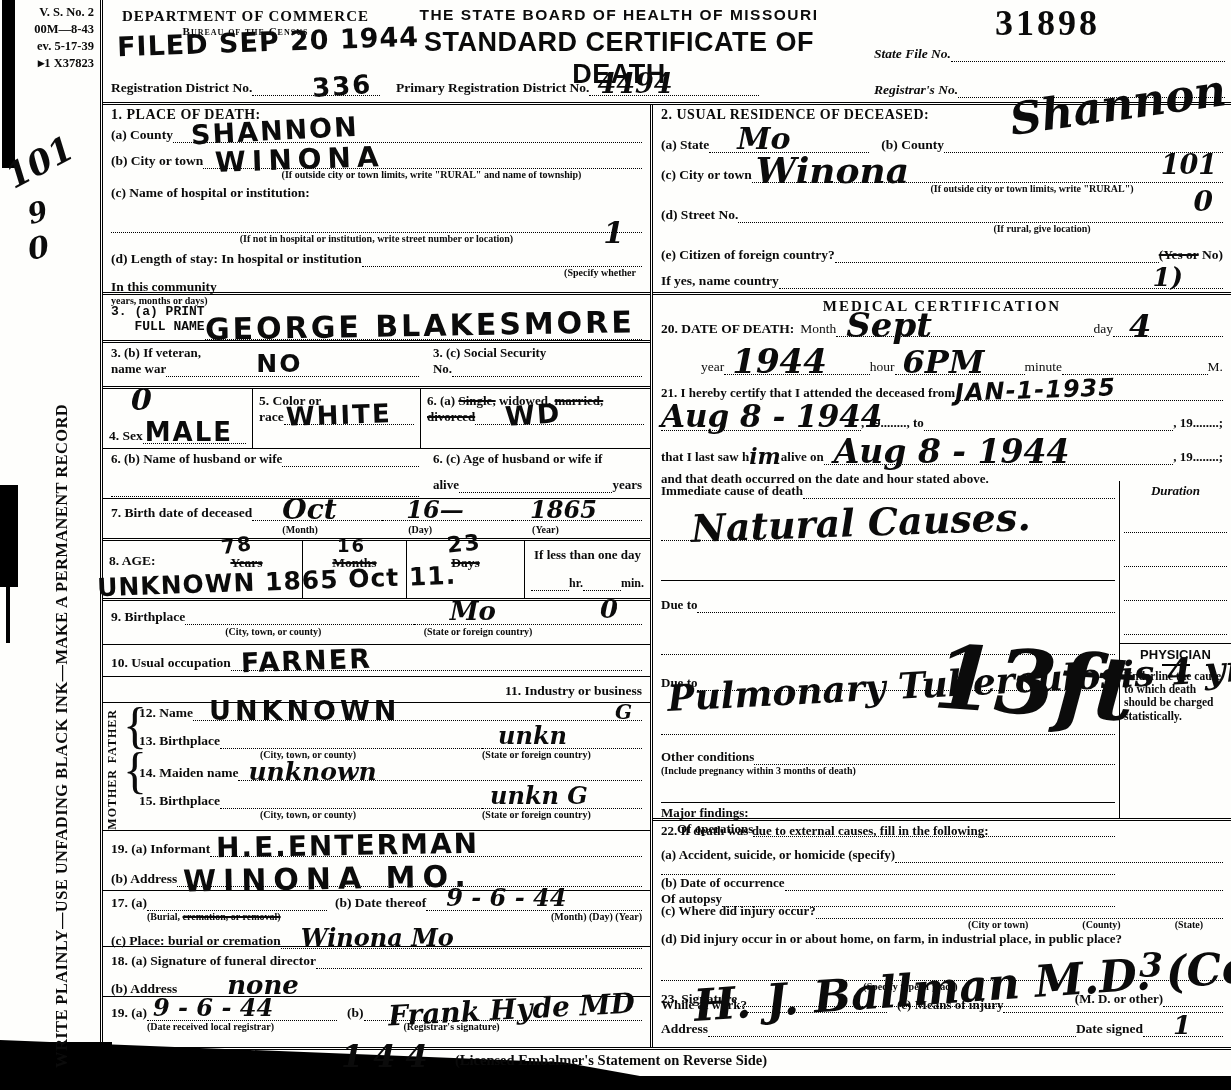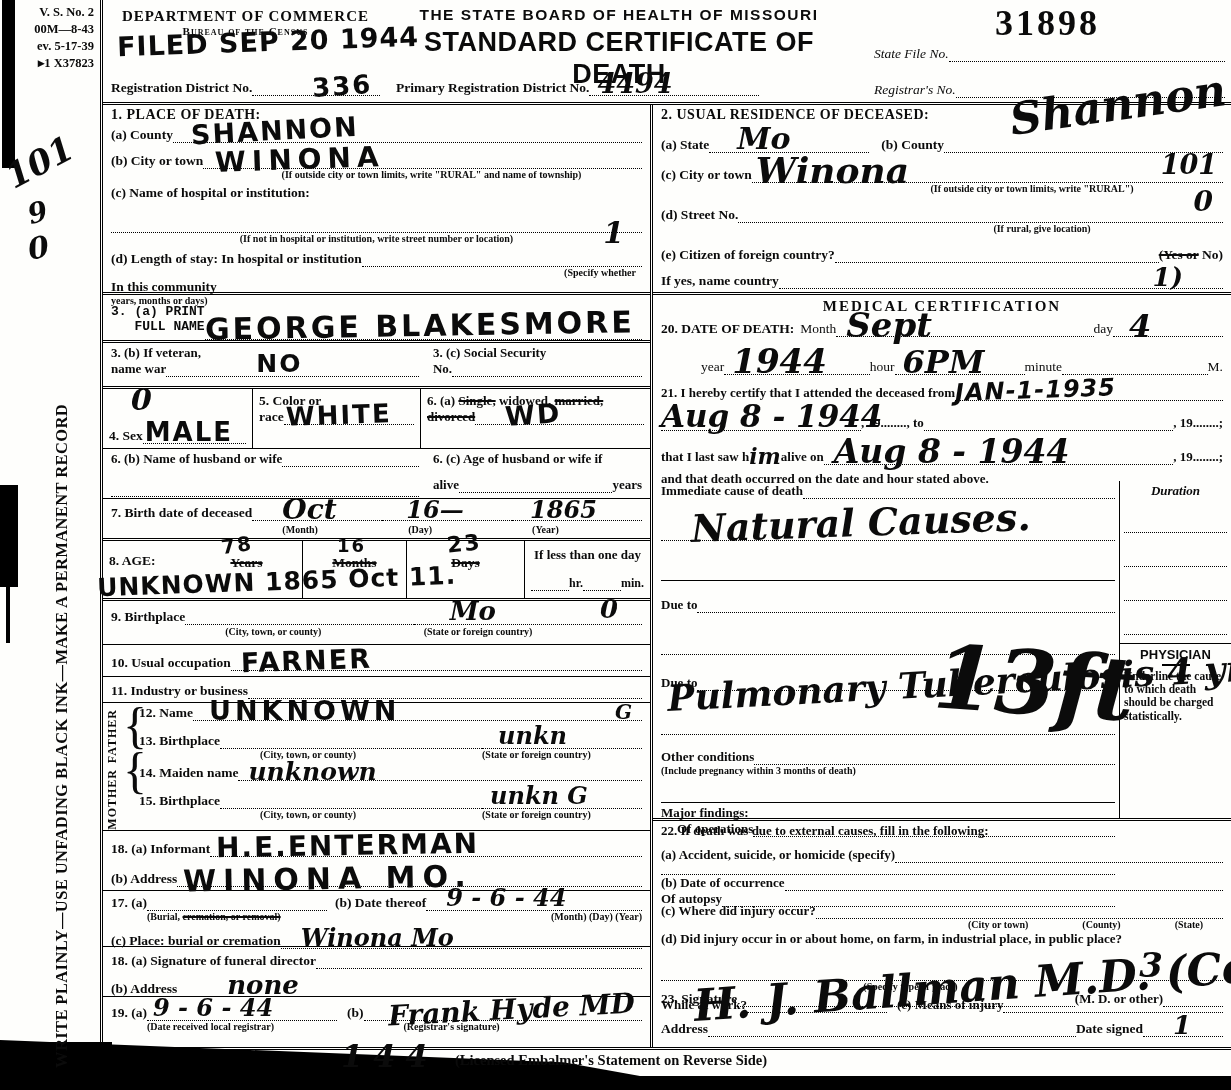--- a/index.html
+++ b/index.html
@@ -34,21 +34,21 @@
   .stamp { position:absolute; left:14px; top:26px; font-family:"DejaVu Sans", sans-serif;
            font-weight:bold; font-size:27px; letter-spacing:1px; white-space:nowrap;
            transform:rotate(-2deg); }
   .hline { position:absolute; bottom:6px; left:8px; right:8px; display:flex; align-items:flex-start;
            font-size:13px; font-weight:bold; white-space:nowrap; }
   .board { font-family:"Liberation Sans", sans-serif; font-weight:bold; font-size:15.5px; letter-spacing:1.5px; }
   .ctitle { font-family:"Liberation Sans", sans-serif; font-weight:bold; font-size:27px; letter-spacing:.5px;
             margin-top:3px; transform:scaleY(1.05); }
   .filenum { font-size:36px; font-weight:bold; letter-spacing:3px; text-align:center; }
   .itline { position:absolute; left:24px; right:6px; display:flex; align-items:flex-end;
-            font-style:italic; font-weight:normal; font-size:13.5px; white-space:nowrap; }
+            font-style:italic; font-weight:bold; font-size:13.5px; white-space:nowrap; }
 
   
   .form { position:absolute; top:102px; left:0; width:1131px; height:948px; border-top:3px double #000;
           border-bottom:3px double #000; display:flex; }
   .col-l { width:550px; border-right:3px double #000; }
   .col-r { width:578px; }
   .row { position:relative; padding:2px 8px 0 8px; overflow:visible; }
   .b1 { border-bottom:1px solid #000; }
   .b2 { border-bottom:3px double #000; }
 
@@ -346,21 +346,21 @@
         <div class="row b1" style="height:32px;">
           <div class="line" style="margin-top:8px;">
             <span class="lab">10.  Usual occupation</span>
             <span class="fill">
               <span class="hwb abs" style="left:10px;bottom:-4px;font-size:27px;transform:rotate(-2deg);">FARNER</span>
             </span>
           </div>
         </div>
 
         <div class="row b1" style="height:26px;">
-          <div class="line" style="margin-top:4px;">
+          <div class="line" style="margin-top:4px;flex-direction:column;">
             <span class="lab">11.  Industry or business</span>
             <span class="fill"></span>
           </div>
         </div>
 
         <div class="row b1" style="height:128px;padding:0 8px 0 0;">
           <div class="parents" style="height:100%;">
             <div class="pside">
               <div class="pvert" style="top:6px;">FATHER</div>
               <div class="pvert" style="top:66px;">MOTHER</div>
@@ -402,21 +402,21 @@
                   <span class="hwc abs" style="left:8px;bottom:0;font-size:24px;">unkn G</span>
                   <div class="hint" style="position:absolute;left:0;bottom:-13px;">(State or foreign country)</div>
                 </span>
               </div>
             </div>
           </div>
         </div>
 
         <div class="row b1" style="height:60px;">
           <div class="line" style="margin-top:8px;">
-            <span class="lab">18.  (a)  Informant</span>
+            <span class="lab">19.  (a)  Informant</span>
             <span class="fill">
               <span class="hwb abs" style="left:6px;bottom:-4px;font-size:28px;transform:rotate(-1deg);">H.E.ENTERMAN</span>
             </span>
           </div>
           <div class="line" style="margin-top:14px;">
             <span class="lab">(b)  Address</span>
             <span class="fill">
               <span class="hwb abs" style="left:6px;bottom:-8px;font-size:30px;letter-spacing:7px;transform:rotate(-1deg);">WINONA  MO.</span>
             </span>
           </div>

